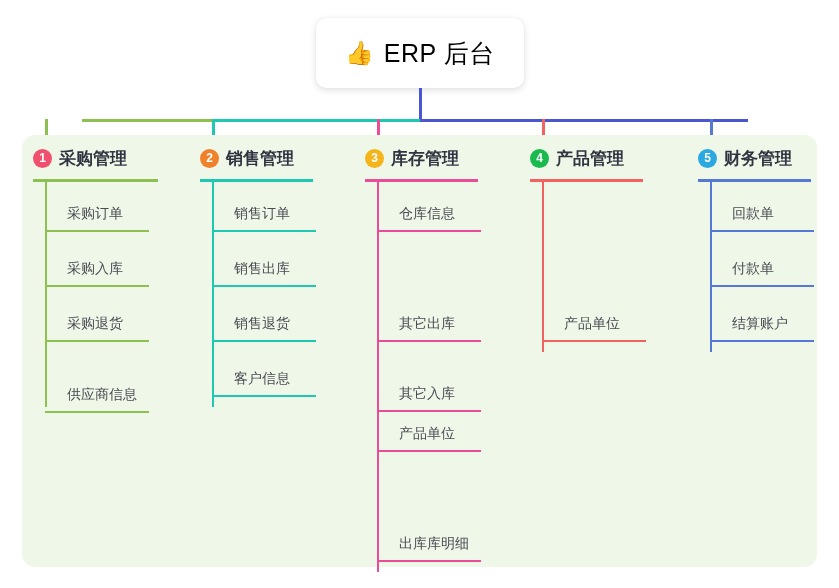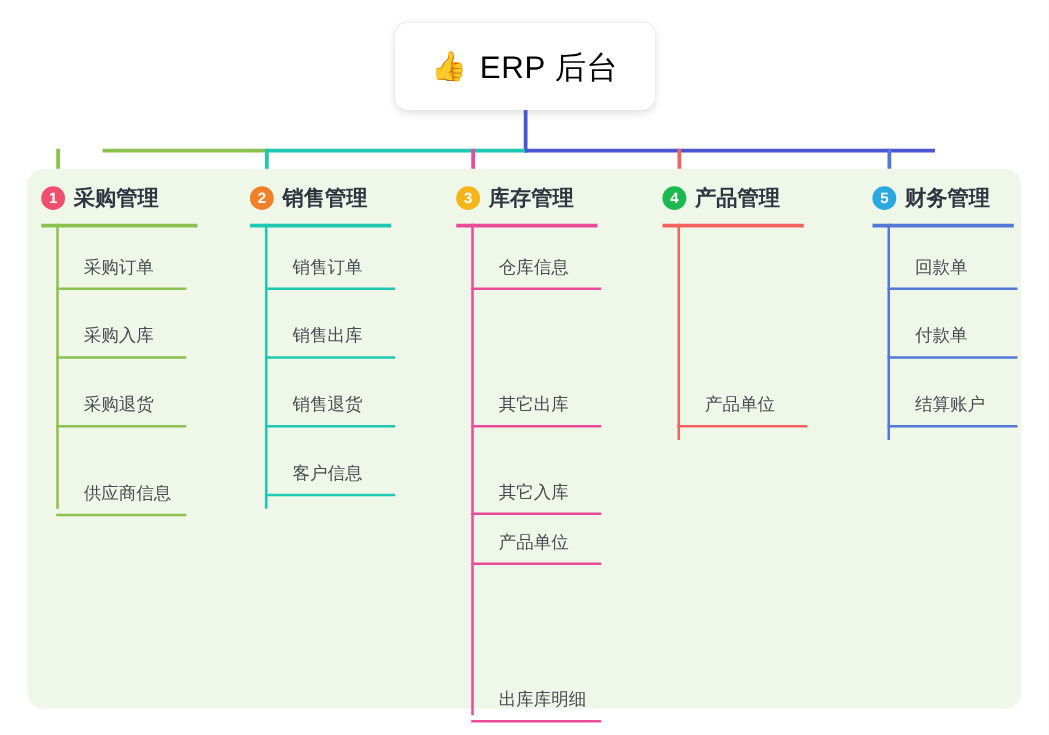--- a/index.html
+++ b/index.html
@@ -154,21 +154,21 @@
             <div class="leaf-rule" style="background: rgb(234, 76, 154);"></div>
           </div>
           <div class="leaf" style="top: 232px; width: 110px;">
             <span class="leaf-label">其它入库</span>
             <div class="leaf-rule" style="background: rgb(234, 76, 154);"></div>
           </div>
           <div class="leaf" style="top: 272px; width: 110px;">
             <span class="leaf-label">产品单位</span>
             <div class="leaf-rule" style="background: rgb(234, 76, 154);"></div>
           </div>
-          <div class="leaf" style="top: 398px; width: 110px;">
+          <div class="leaf" style="top: 382px; width: 110px;">
             <span class="leaf-label">出库库明细</span>
             <div class="leaf-rule" style="background: rgb(234, 76, 154);"></div>
           </div>
         </div>
         <div class="col" style="left: 508px; width: 150px; height: 432px;">
           <div class="col-head">
             <span class="badge" style="background: rgb(26, 186, 79);">4</span>
             <span class="col-title">产品管理</span>
           </div>
           <div class="head-rule" style="background: rgb(244, 98, 95); width: 113px;"></div>

